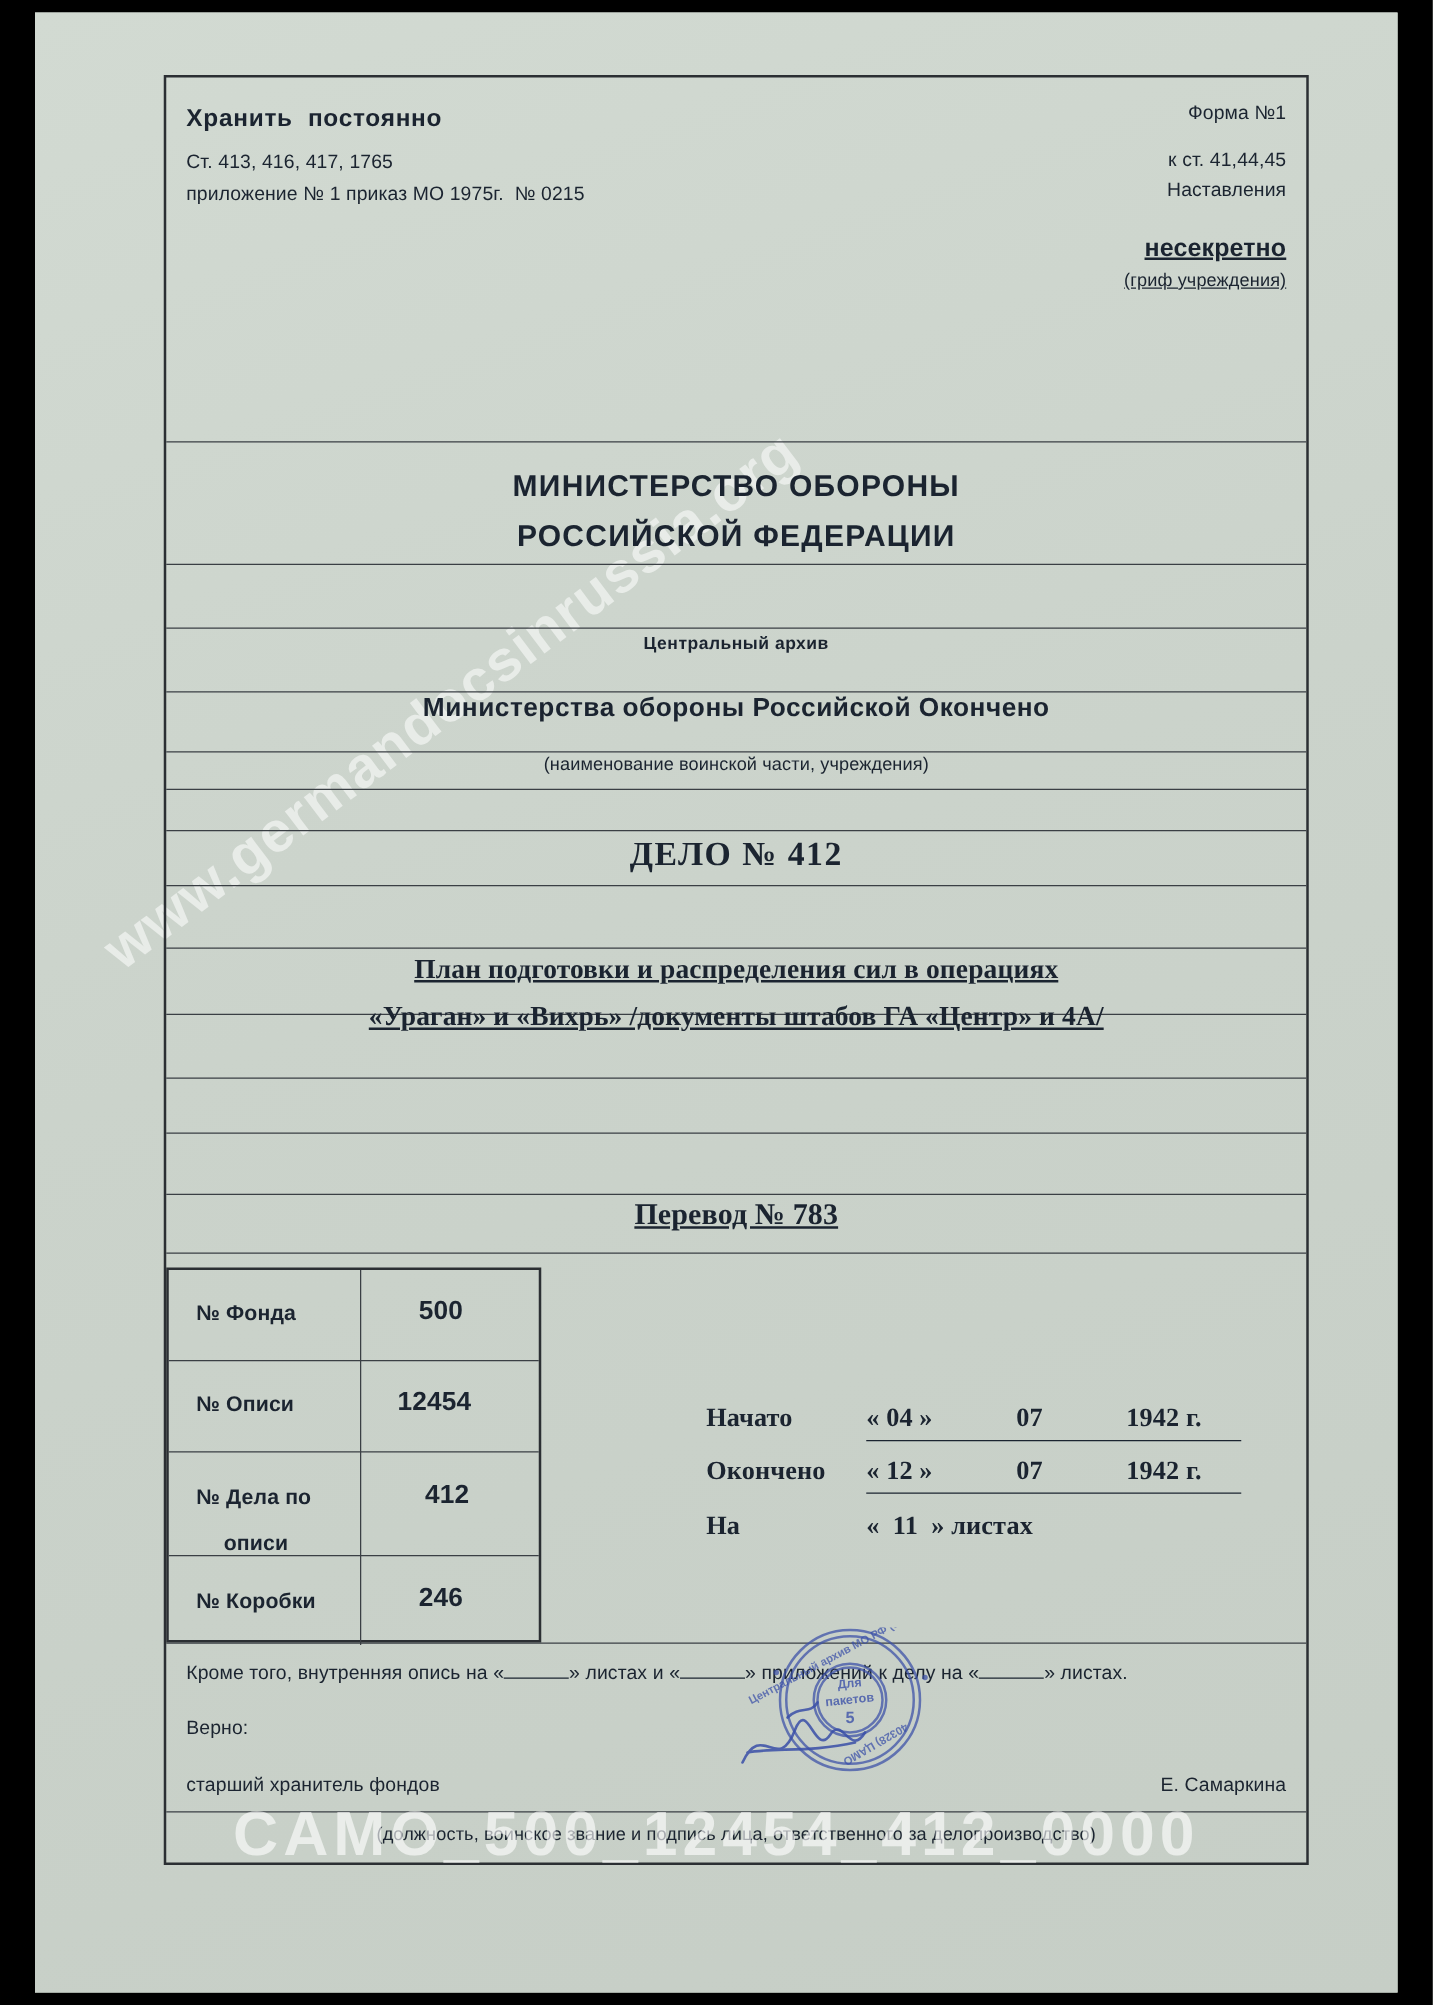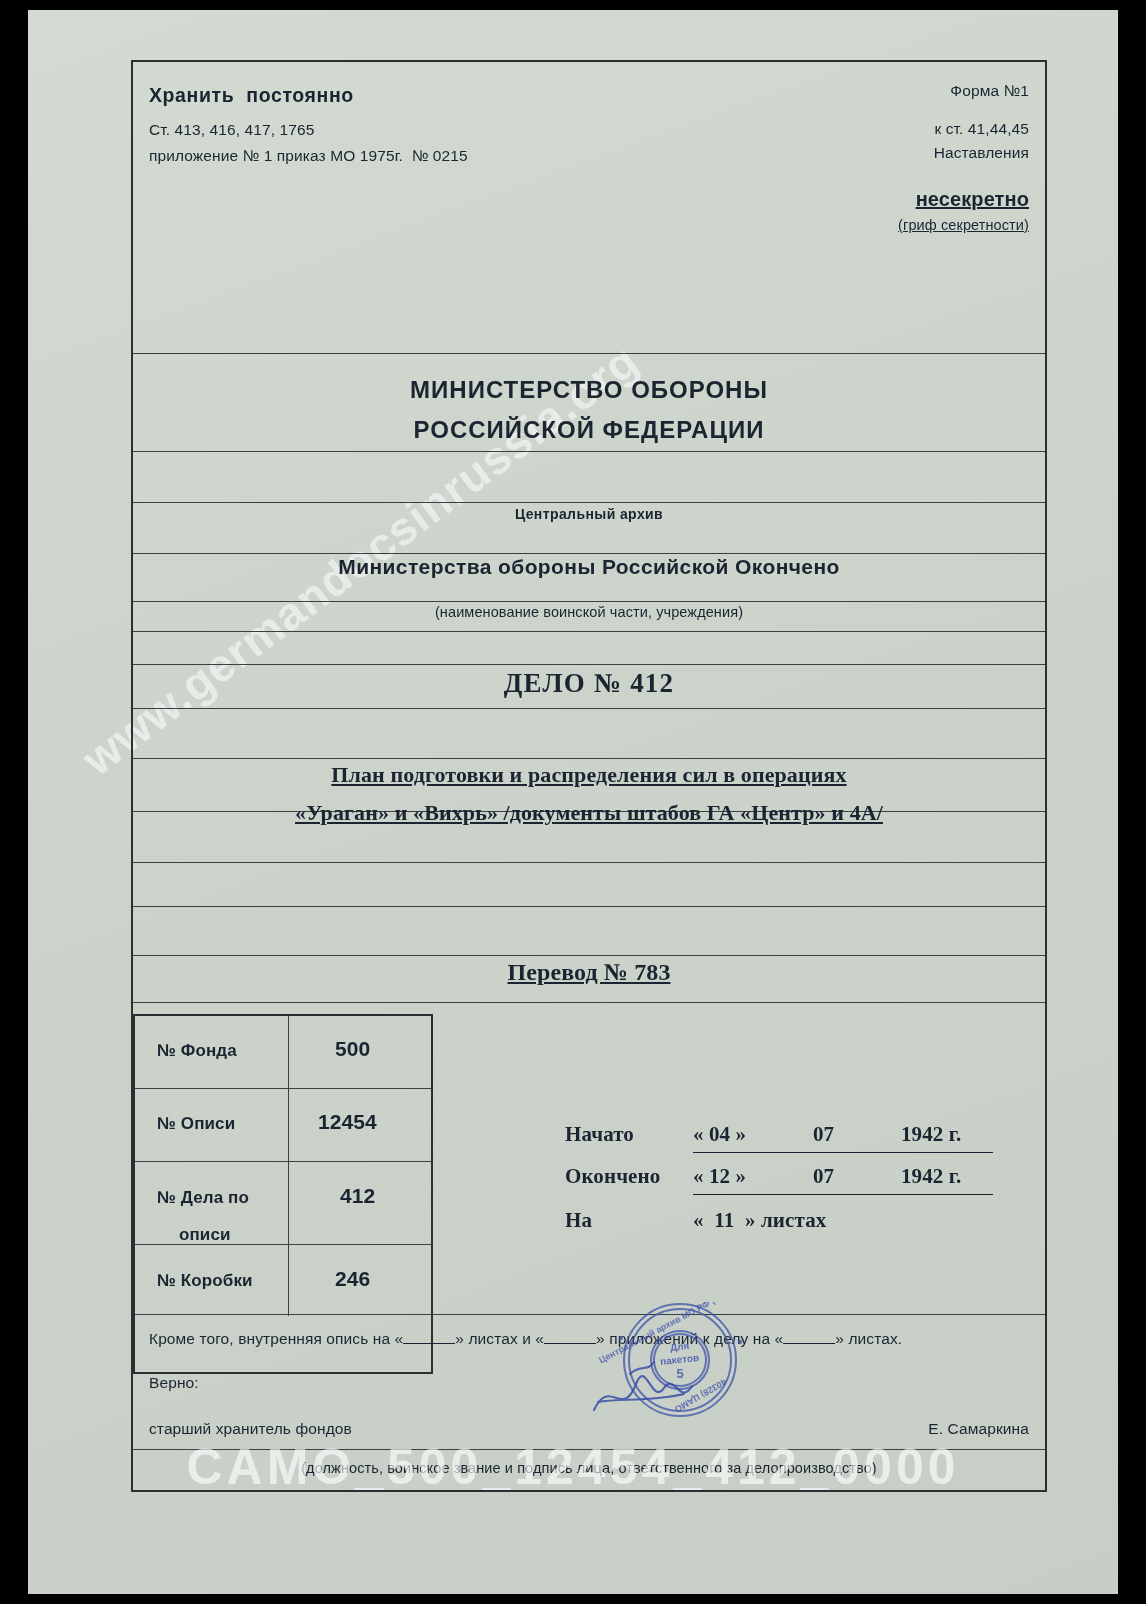--- a/index.html
+++ b/index.html
@@ -173,37 +173,37 @@
 
       <div class="txt hdr-title" style="left:16px; top:22px;">Хранить  постоянно</div>
       <div class="txt hdr-sub" style="left:16px; top:59px;">Ст. 413, 416, 417, 1765</div>
       <div class="txt hdr-sub" style="left:16px; top:85px;">приложение № 1 приказ МО 1975г.  № 0215</div>
 
       <div class="txt hdr-right" style="right:16px; top:20px; text-align:right;">Форма №1</div>
       <div class="txt hdr-right" style="right:16px; top:58px; text-align:right;">к ст. 41,44,45</div>
       <div class="txt hdr-right" style="right:16px; top:82px; text-align:right;">Наставления</div>
 
       <div class="txt" style="right:16px; top:126px; font-size:20px; font-weight:bold; text-decoration:underline; text-align:center;">несекретно</div>
-      <div class="txt" style="right:16px; top:155px; font-size:14.5px; text-decoration:underline; text-align:right;">(гриф секретности)</div>
+      <div class="txt" style="right:16px; top:155px; font-size:14.5px; text-decoration:underline; text-align:right;">(гриф учреждения)</div>
 
       <div class="txt center ministry" style="top:314px;">МИНИСТЕРСТВО ОБОРОНЫ</div>
       <div class="txt center ministry" style="top:354px;">РОССИЙСКОЙ ФЕДЕРАЦИИ</div>
 
       <div class="txt center archive1" style="top:444px;">Центральный архив</div>
       <div class="txt center archive2" style="top:493px;">Министерства обороны  Российской Окончено</div>
       <div class="txt center small-note" style="top:542px;">(наименование воинской части, учреждения)</div>
 
       <div class="txt center delo serif" style="top:606px;">ДЕЛО № 412</div>
 
       <div class="txt center plan serif u" style="top:700px;">План подготовки и распределения сил в операциях</div>
       <div class="txt center plan serif u" style="top:738px;">«Ураган» и «Вихрь» /документы штабов ГА «Центр» и 4А/</div>
 
       <div class="txt center perevod serif u" style="top:897px;">Перевод № 783</div>
 
-      <div class="tbl" style="left:0px; top:952px; width:300px; height:360px;">
+      <div class="tbl" style="left:0px; top:952px; width:300px; height:300px;">
         <div class="hline" style="top:72px;"></div>
         <div class="hline" style="top:145px;"></div>
         <div class="hline" style="top:228px;"></div>
         <div class="vline" style="left:153px; height:300px;"></div>
 
         <div class="txt tbl-label" style="left:22px; top:25px;">№ Фонда</div>
         <div class="txt tbl-value" style="left:200px; top:21px;">500</div>
 
         <div class="txt tbl-label" style="left:22px; top:98px;">№ Описи</div>
         <div class="txt tbl-value" style="left:183px; top:94px;">12454</div>

